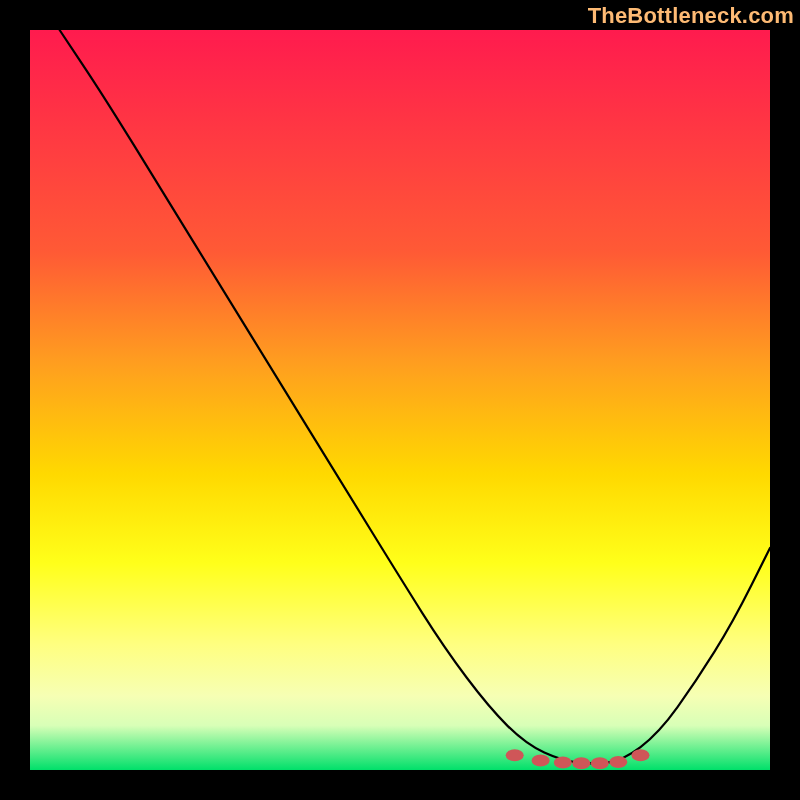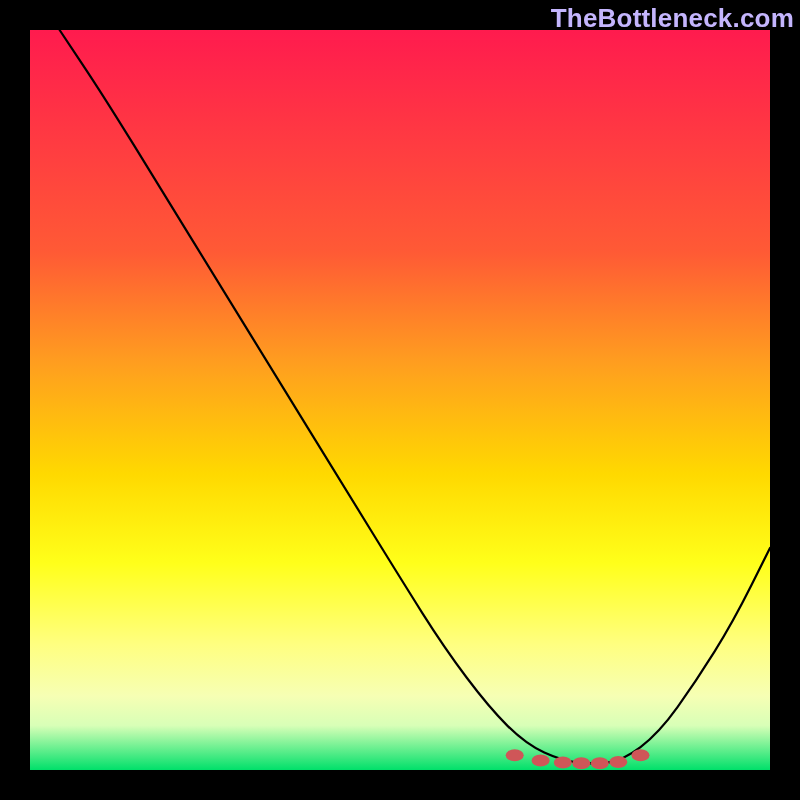--- a/index.html
+++ b/index.html
@@ -13,23 +13,23 @@
   .container {
     position: relative;
     width: 800px;
     height: 800px;
   }
   .watermark {
     position: absolute;
     top: 3px;
     right: 6px;
     font-family: Arial, Helvetica, sans-serif;
-    font-size: 26px;
+    font-size: 22px;
     font-weight: bold;
-    color: #c4b5fd;
+    color: #fdba74;
     letter-spacing: 0.2px;
     z-index: 5;
   }
   svg.chart {
     position: absolute;
     left: 0;
     top: 0;
     width: 800px;
     height: 800px;
     display: block;

